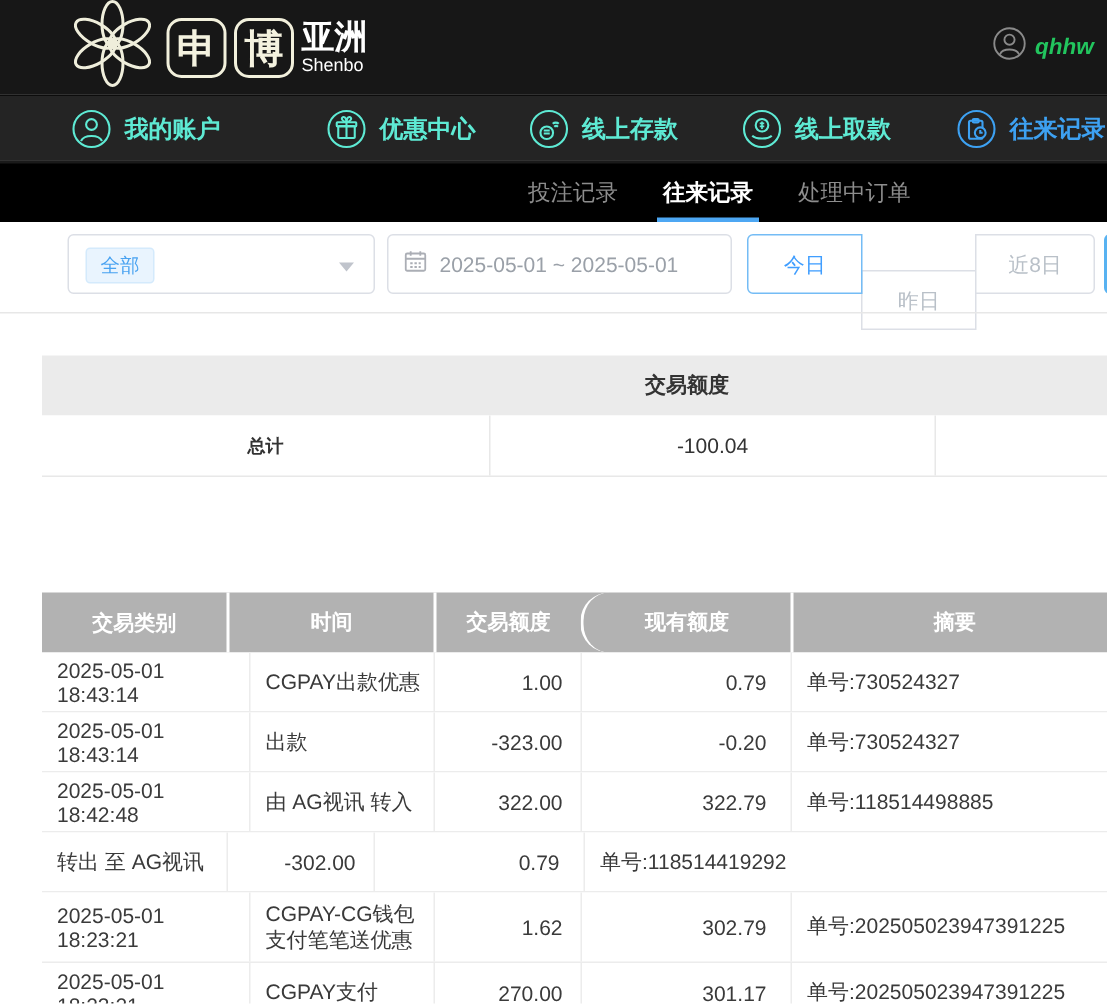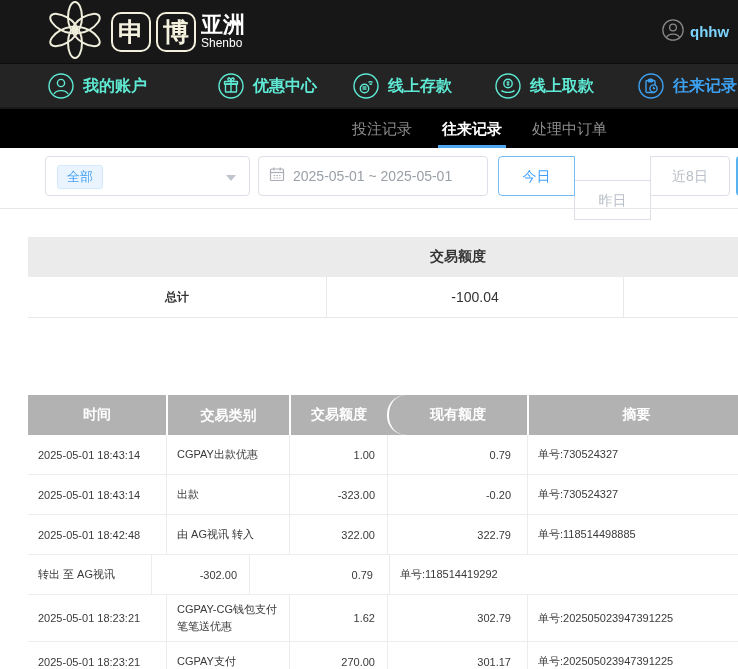--- a/index.html
+++ b/index.html
@@ -17,21 +17,21 @@
     color:#f4f2df; font-size:26px; font-weight:bold; line-height:36px; text-align:center;
     margin-left:5px;
   }
   .logo-region { margin-left:5px; display:flex; flex-direction:column; justify-content:center; }
   .logo-region .cn { color:#fff; font-size:22px; font-weight:bold; line-height:22px; }
   .logo-region .en { color:#fff; font-size:12px; line-height:14px; }
   .user-wrap {
     position:absolute; left:662px; top:0; width:76px; height:63px; overflow:hidden;
     display:flex; align-items:center;
   }
-  .user-wrap .uname { color:#7dd3fc; font-size:15px; font-weight:bold; margin-left:6px; white-space:nowrap; }
+  .user-wrap .uname { color:#22c55e; font-size:15px; font-weight:bold; margin-left:6px; white-space:nowrap;font-style:italic; }
 
   
   .main-nav {
     position:absolute; left:0; top:63px; width:738px; height:44px; background:#242424;
     border-top:1px solid #0c0c0c;
   }
   .nav-item {
     position:absolute; top:0; height:44px; display:flex; align-items:center; gap:9px;
     color:#5eead4; font-size:16px; font-weight:bold; white-space:nowrap; cursor:pointer;
   }
@@ -100,21 +100,21 @@
 
   
   .tx-table { position:absolute; left:28px; top:395px; width:716px; }
   .tx-head { display:flex; height:40px; background:#b2b2b2; }
   .tx-head .hcell {
     display:flex; align-items:center; justify-content:center;
     color:#fff; font-size:14px; font-weight:bold;
   }
   .tx-head .hcell + .hcell { border-left:2px solid #fff; }
   .tx-row { display:flex; border-bottom:1px solid #ececec; background:#fff; min-height:40px; }
-  .tx-cell { display:flex; align-items:center; font-size:11px; color:#3a3a3a; }
+  .tx-cell { display:flex; align-items:center; font-size:14px; color:#3a3a3a; }
   .tx-cell + .tx-cell { border-left:1px solid #ececec; }
   .cw1 { width:138px; padding-left:10px; }
   .cw2 { width:123px; padding-left:10px; padding-top:4px; padding-bottom:4px; padding-right:6px; line-height:17px; }
   .cw3 { width:98px;  justify-content:flex-end; padding-right:12px; }
   .cw4 { width:140px; justify-content:flex-end; padding-right:16px; }
   .cw5 { width:217px; padding-left:10px; }
 </style>
 </head>
 <body>
 
@@ -252,22 +252,22 @@
   <div class="summary-head">交易额度</div>
   <div class="summary-row">
     <div class="summary-cell c1">总计</div>
     <div class="summary-cell c2">-100.04</div>
     <div class="summary-cell c3"></div>
   </div>
 </div>
 
 <div class="tx-table">
   <div class="tx-head">
+    <div class="hcell cw2" style="justify-content:center; padding:0;">交易类别</div>
     <div class="hcell cw1">时间</div>
-    <div class="hcell cw2" style="justify-content:center; padding:0;">交易类别</div>
     <div class="hcell cw3" style="justify-content:center; padding:0;">交易额度</div>
     <div class="hcell cw4" style="justify-content:center; padding:0;border-radius:19px;">现有额度</div>
     <div class="hcell cw5" style="justify-content:center; padding:0;">摘要</div>
   </div>
   <style>.tx-head .cw1{justify-content:center;padding-left:0;}</style>
 
   <div class="tx-row">
     <div class="tx-cell cw1">2025-05-01 18:43:14</div>
     <div class="tx-cell cw2">CGPAY出款优惠</div>
     <div class="tx-cell cw3">1.00</div>

